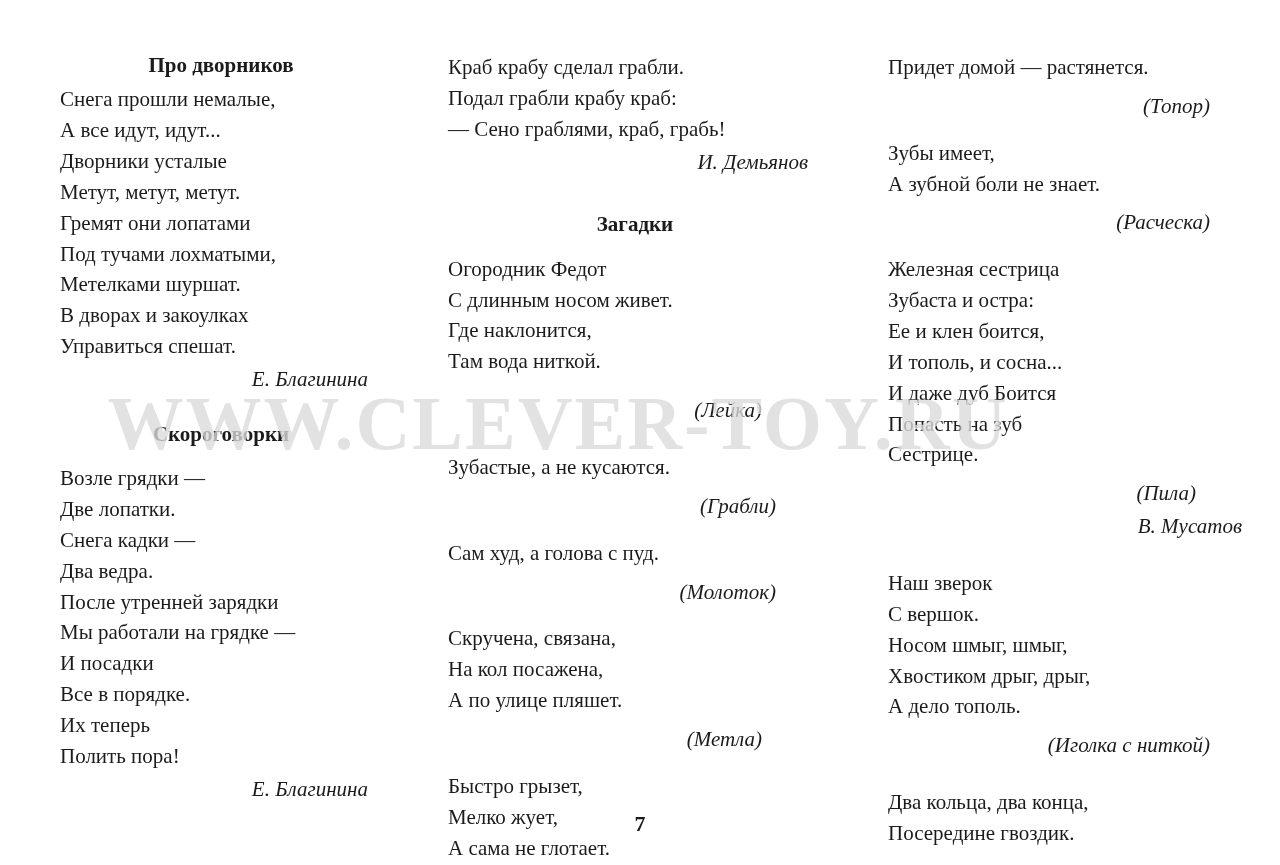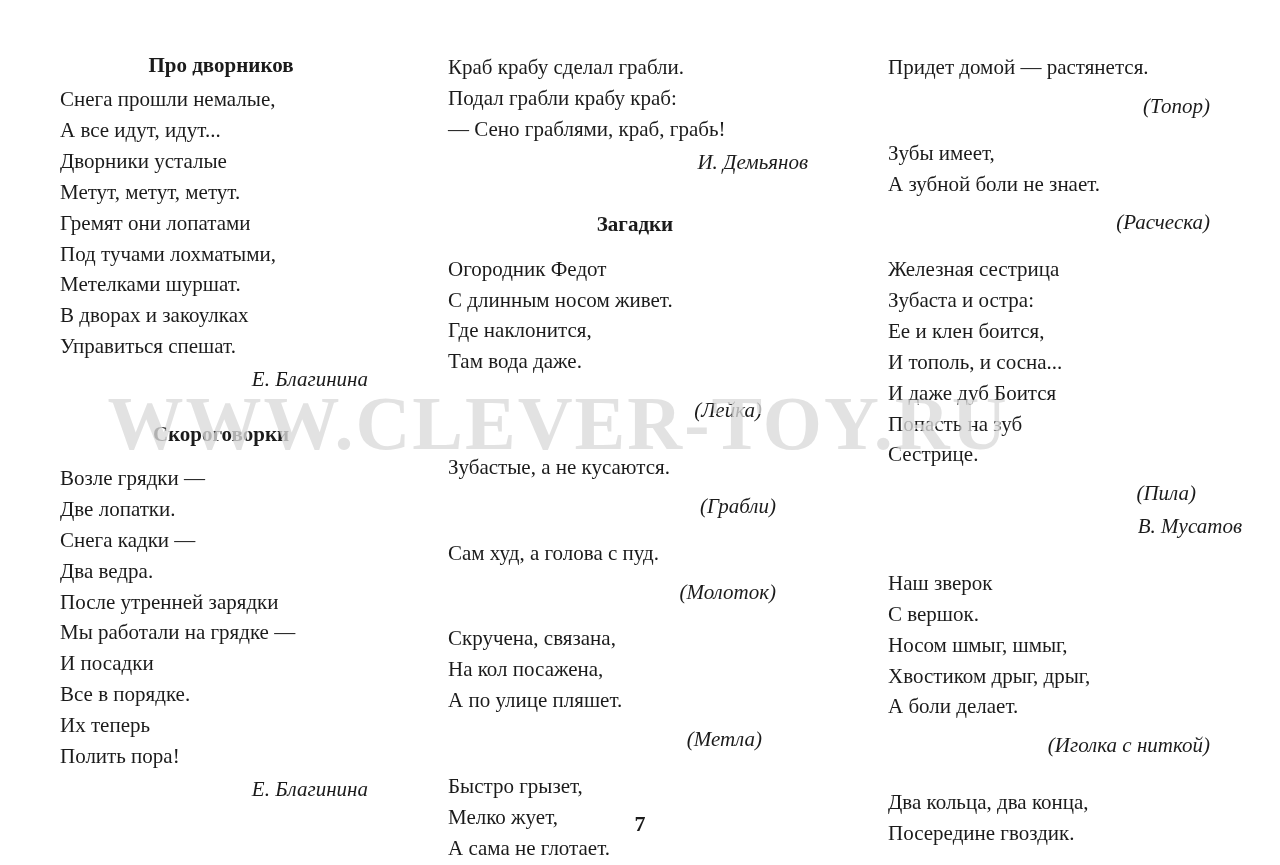--- a/index.html
+++ b/index.html
@@ -149,21 +149,21 @@
       </div>
 
       <div class="gap-md"></div>
 
       <div class="block">
         <div class="heading">Загадки</div>
         <div class="gap-sm"></div>
         <div class="line">Огородник Федот</div>
         <div class="line">С длинным носом живет.</div>
         <div class="line">Где наклонится,</div>
-        <div class="line">Там вода даже.</div>
+        <div class="line">Там вода ниткой.</div>
         <div class="gap-sm"></div>
         <div class="answer near">(Лейка)</div>
       </div>
 
       <div class="gap-sm"></div>
 
       <div class="block">
         <div class="line">Зубастые, а не кусаются.</div>
         <div class="answer">(Грабли)</div>
       </div>
@@ -214,21 +214,21 @@
         <div class="attrib">В. Мусатов</div>
       </div>
 
       <div class="gap-sm"></div>
 
       <div class="block">
         <div class="line">Наш зверок</div>
         <div class="line">С вершок.</div>
         <div class="line">Носом шмыг, шмыг,</div>
         <div class="line">Хвостиком дрыг, дрыг,</div>
-        <div class="line">А боли делает.</div>
+        <div class="line">А дело тополь.</div>
         <div class="answer">(Иголка с ниткой)</div>
       </div>
 
       <div class="gap-sm"></div>
 
       <div class="block">
         <div class="line">Два кольца, два конца,</div>
         <div class="line">Посередине гвоздик.</div>
 
       </div>

